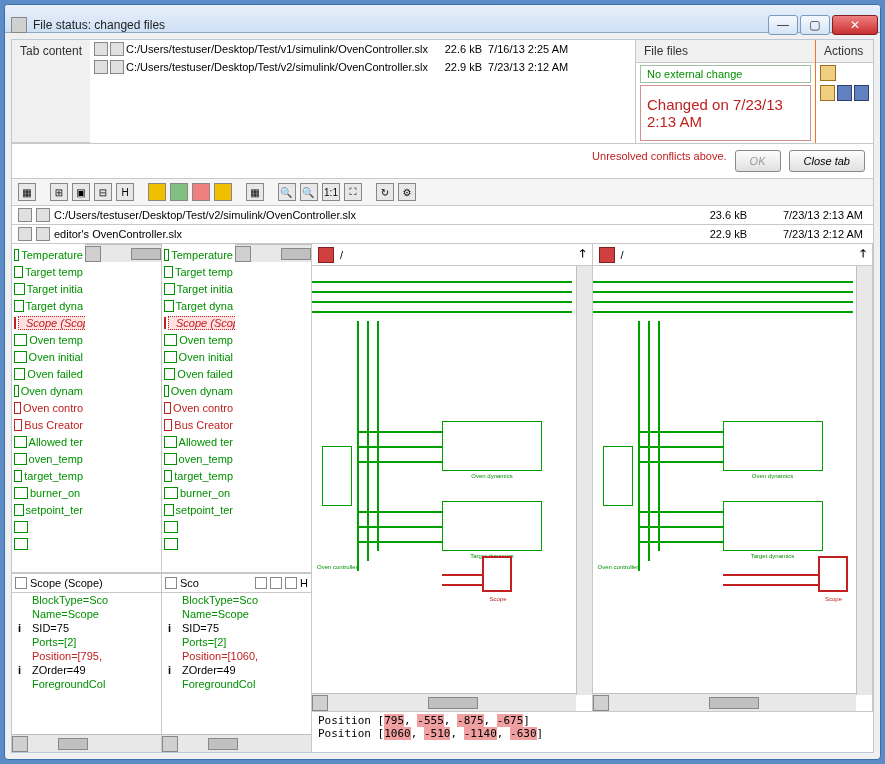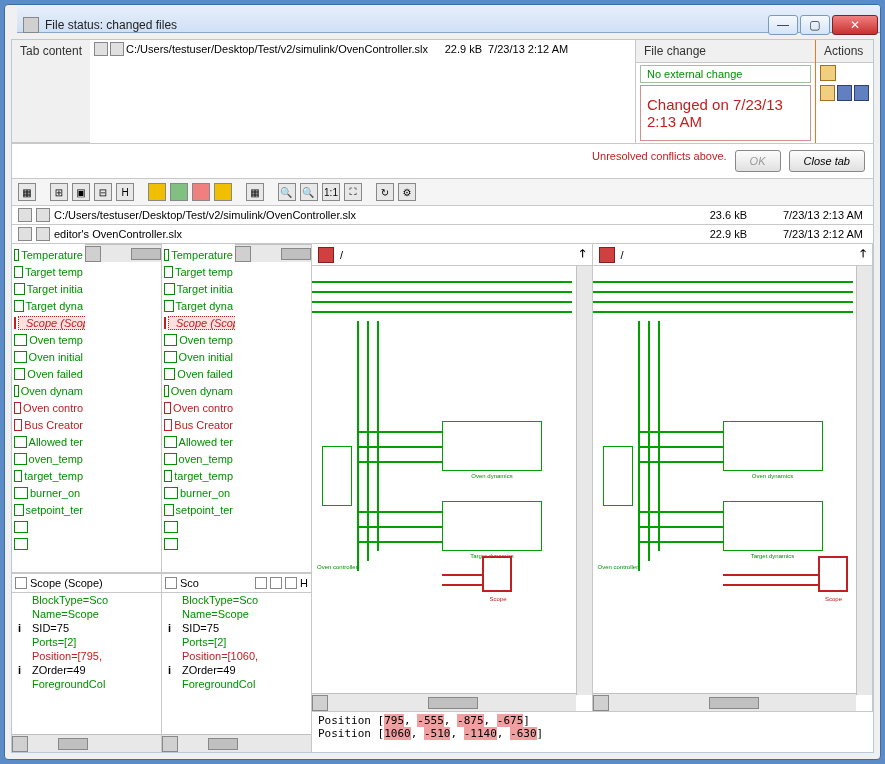--- a/index.html
+++ b/index.html
@@ -22,21 +22,20 @@
     height: 100%;
     overflow: hidden;
   }
   .titlebar {
     background: linear-gradient(#e8f0fa,#cfe0f5);
     height: 28px;
     display: flex;
     align-items: center;
     padding: 13px 2px 0 6px;
     border-bottom: 1px solid #8aa8c8;
-    margin-left: 12px;
   }
   .titlebar .title { flex: 1; color: #222; }
   .titlebar .icon { width:16px; height:16px; background:#d0d0d0; border:1px solid #888; margin-right:6px; }
   .winbtn {
     width: 30px; height: 20px; margin-left: 2px;
     background: linear-gradient(#f5f9ff,#d5e4f5);
     border: 1px solid #7a9ac0; border-radius: 3px;
     display:flex; align-items:center; justify-content:center;
     font-size:12px; color:#333;
   }
@@ -134,28 +133,35 @@
 
   <div class="content">
 
     <div class="top-row">
       <div class="col-tc">
         <div class="panel-header">Tab content</div>
         <div id="files-tc">
             <div class="file-row">
               <div class="icn"></div>
               <div class="icn"></div>
+              <div class="path">C:/Users/testuser/Desktop/Test/v1/simulink/OvenController.slx</div>
+              <div class="size">22.6 kB</div>
+              <div class="date">7/16/13 2:25 AM</div>
+            </div>
+            <div class="file-row">
+              <div class="icn"></div>
+              <div class="icn"></div>
               <div class="path">C:/Users/testuser/Desktop/Test/v2/simulink/OvenController.slx</div>
               <div class="size">22.9 kB</div>
               <div class="date">7/23/13 2:12 AM</div>
             </div>
           </div>
       </div>
       <div class="col-fs">
-        <div class="panel-header">File change</div>
+        <div class="panel-header">File files</div>
         <div id="files-fs">
             <div class="status-green">No external change</div>
             <div class="status-red">Changed on 7/23/13 2:13 AM</div>
           </div>
       </div>
       <div class="col-ac">
         <div class="panel-header">Actions</div>
         <div class="action-icons">
           <div class="aicn"></div>
         </div>

